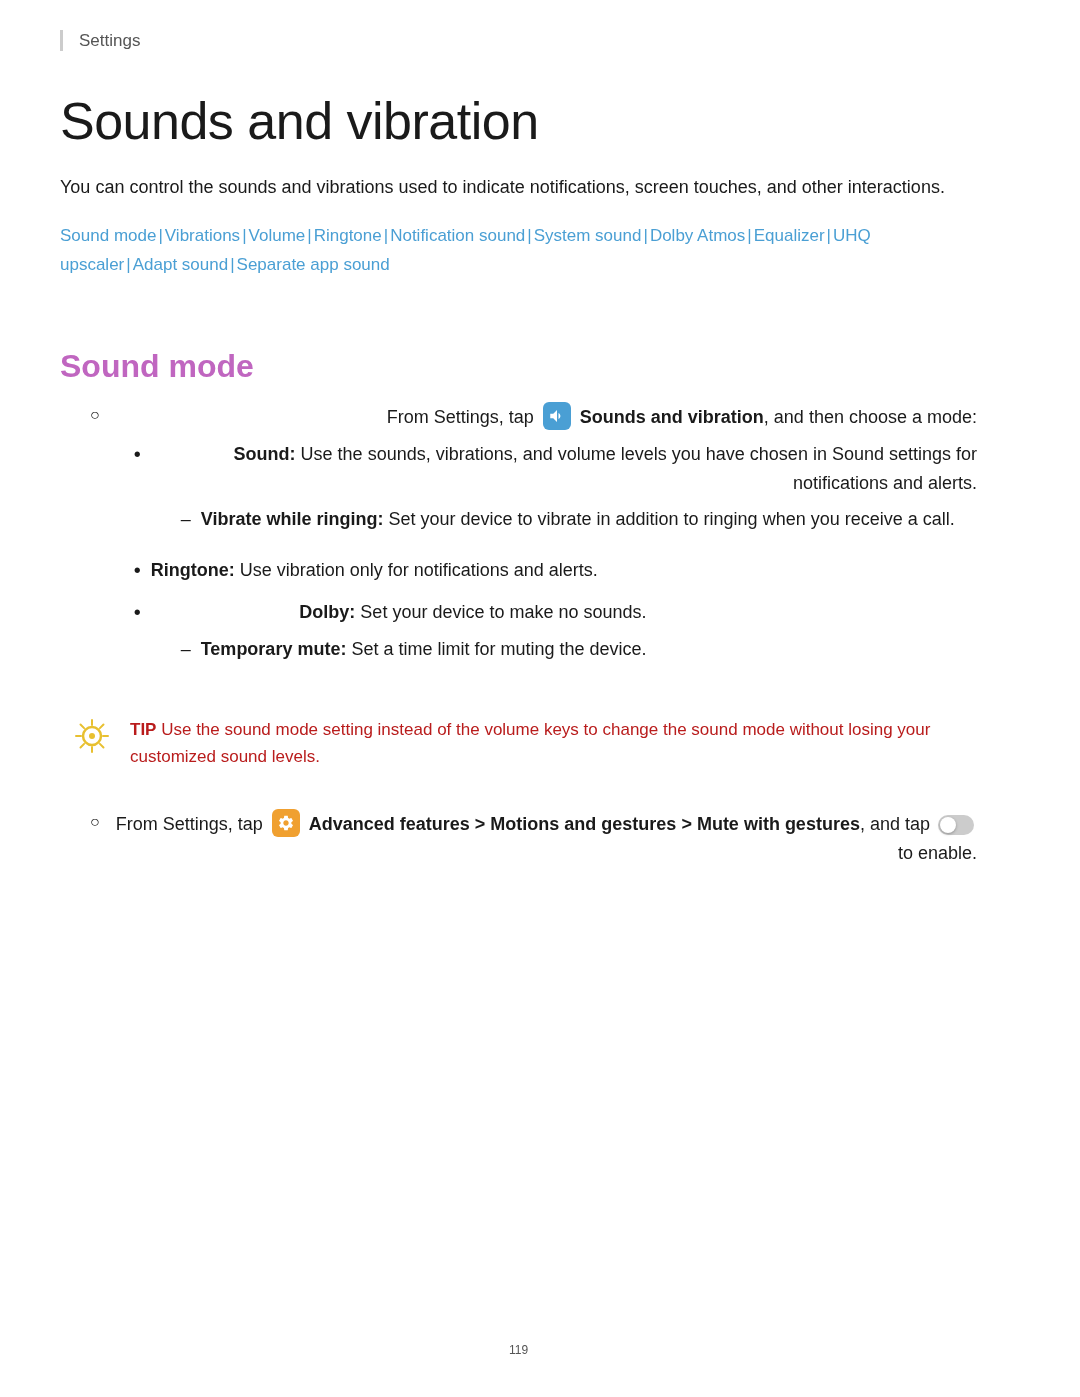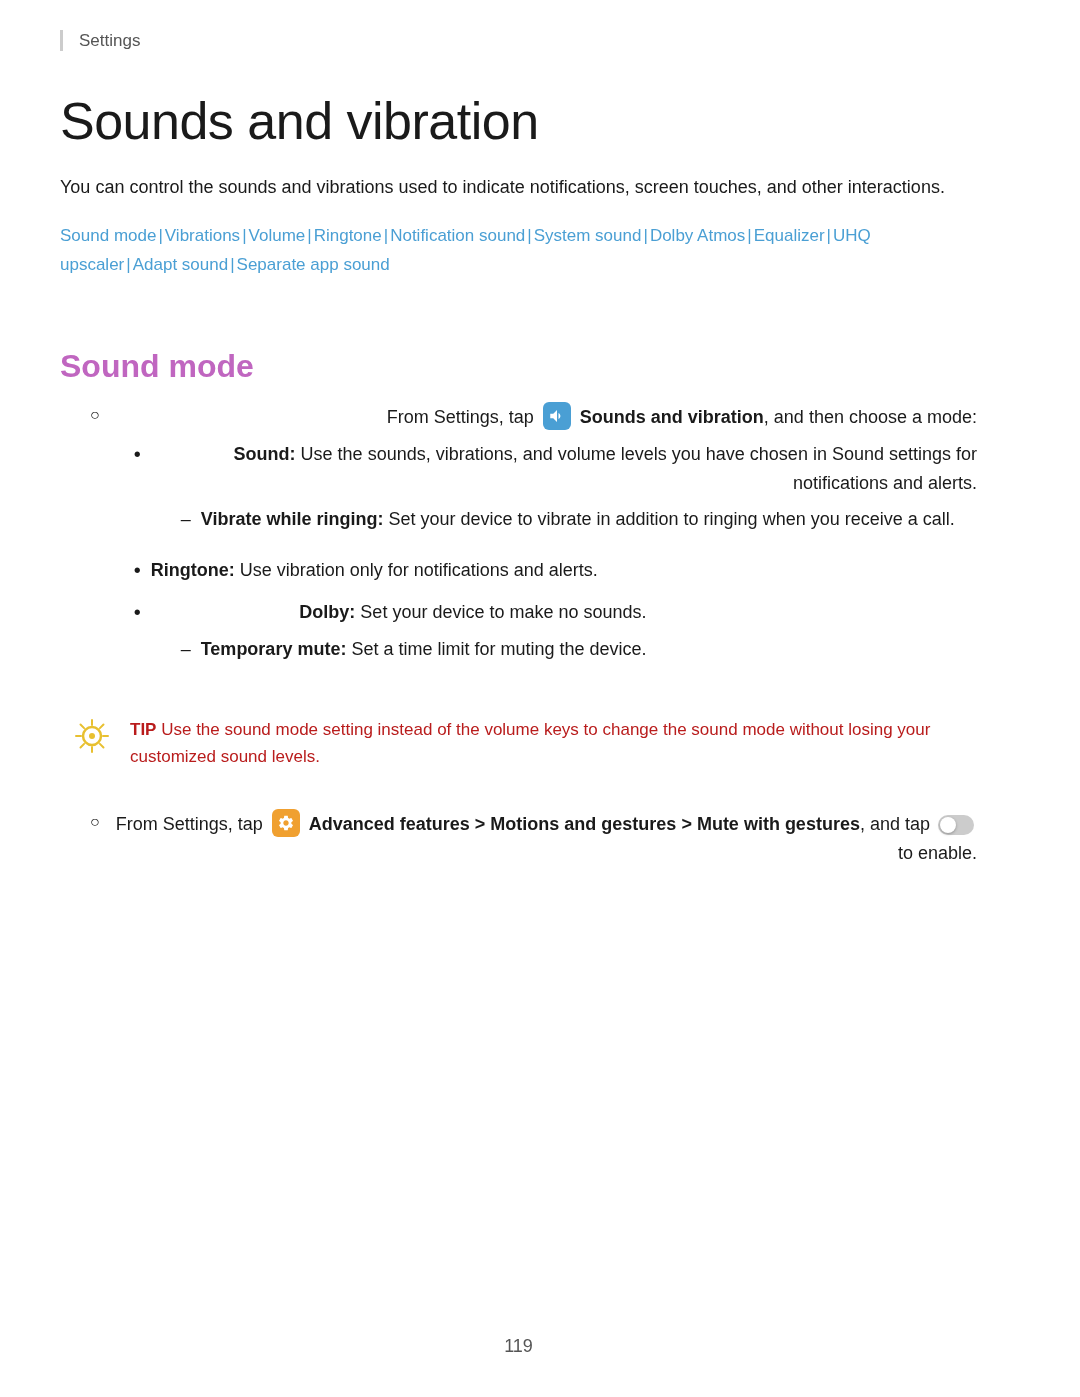--- a/index.html
+++ b/index.html
@@ -262,21 +262,21 @@
       border-radius: 50%;
       position: absolute;
       left: 2px;
       top: 2px;
       box-shadow: 0 1px 3px rgba(0,0,0,0.3);
     }
 
     .page-number {
       text-align: center;
       font-family: Arial, sans-serif;
-      font-size: 18px;
+      font-size: 12px;
       color: #555555;
       position: absolute;
       bottom: 40px;
       left: 0;
       right: 0;
     }
   </style>
 </head>
 <body>
 

